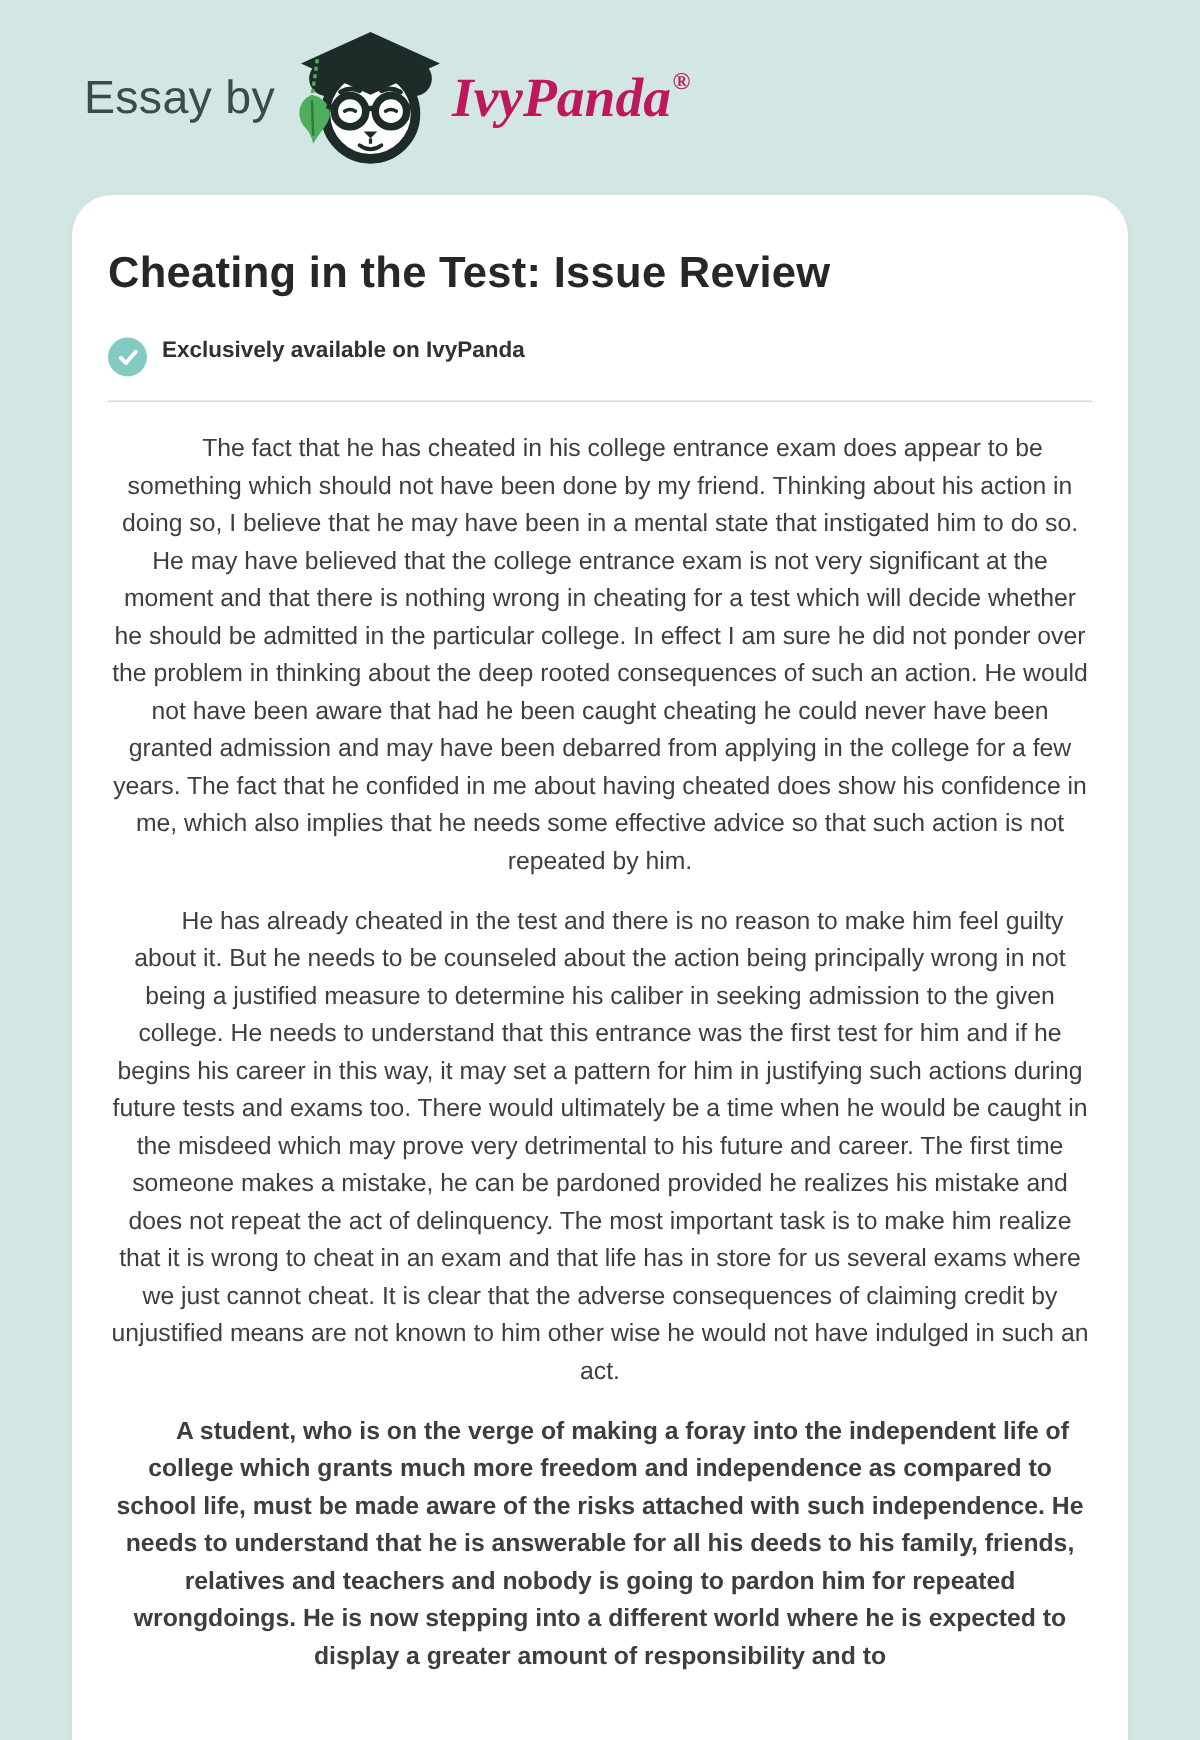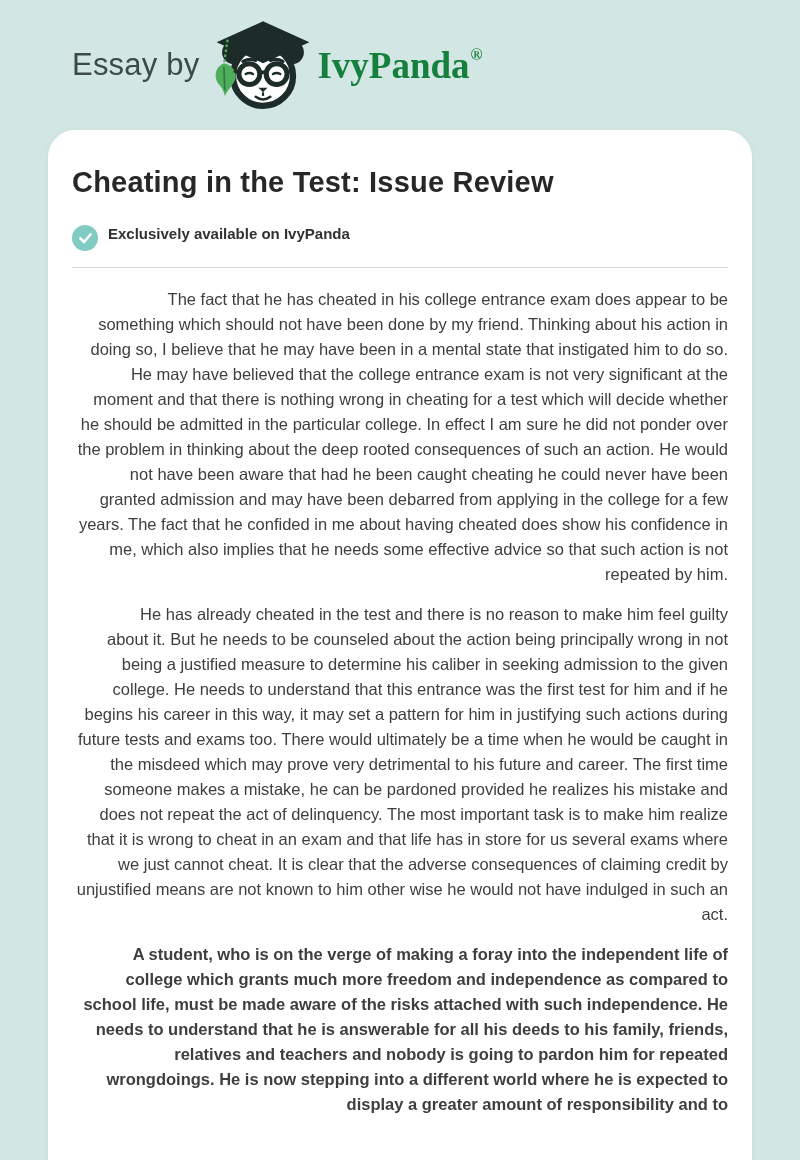--- a/index.html
+++ b/index.html
@@ -15,41 +15,42 @@
     width: 800px;
     height: 1160px;
     background: #d2e6e3;
     position: relative;
   }
   
   .site-header {
     height: 130px;
     display: flex;
     align-items: center;
-    padding-left: 72px;
+    padding-left: 56px;
   }
   .essay-by {
     font-size: 31px;
     color: #3d4b48;
     letter-spacing: 0.2px;
   }
   .logo {
     display: flex;
     align-items: center;
     margin-left: 14px;
     cursor: pointer;
   }
   .logo svg { display: block; }
   .brand {
     font-family: "Liberation Serif", serif;
     font-weight: 700;
     font-size: 37px;
-    color: #15803d;
+    color: #be185d;
     margin-left: 4px;
     line-height: 1;
+    font-style: italic;
   }
   .brand sup {
     font-size: 16px;
     font-weight: 700;
     vertical-align: 18px;
     margin-left: 1px;
   }
   
   .card {
     position: absolute;
@@ -95,21 +96,21 @@
     border: none;
     border-top: 1px solid #d9d9d9;
     margin: 0 0 19px 0;
   }
   .essay p {
     font-size: 16.5px;
     line-height: 25px;
     color: #3e3e3e;
     text-indent: 30px;
     margin-bottom: 15px;
-    text-align: right;
+    text-align: center;
   }
   .essay p:last-child { margin-bottom: 0; font-weight: bold; }
 </style>
 </head>
 <body>
 
 <div class="page">
 
   <header class="site-header">
     <span class="essay-by">Essay by</span>

